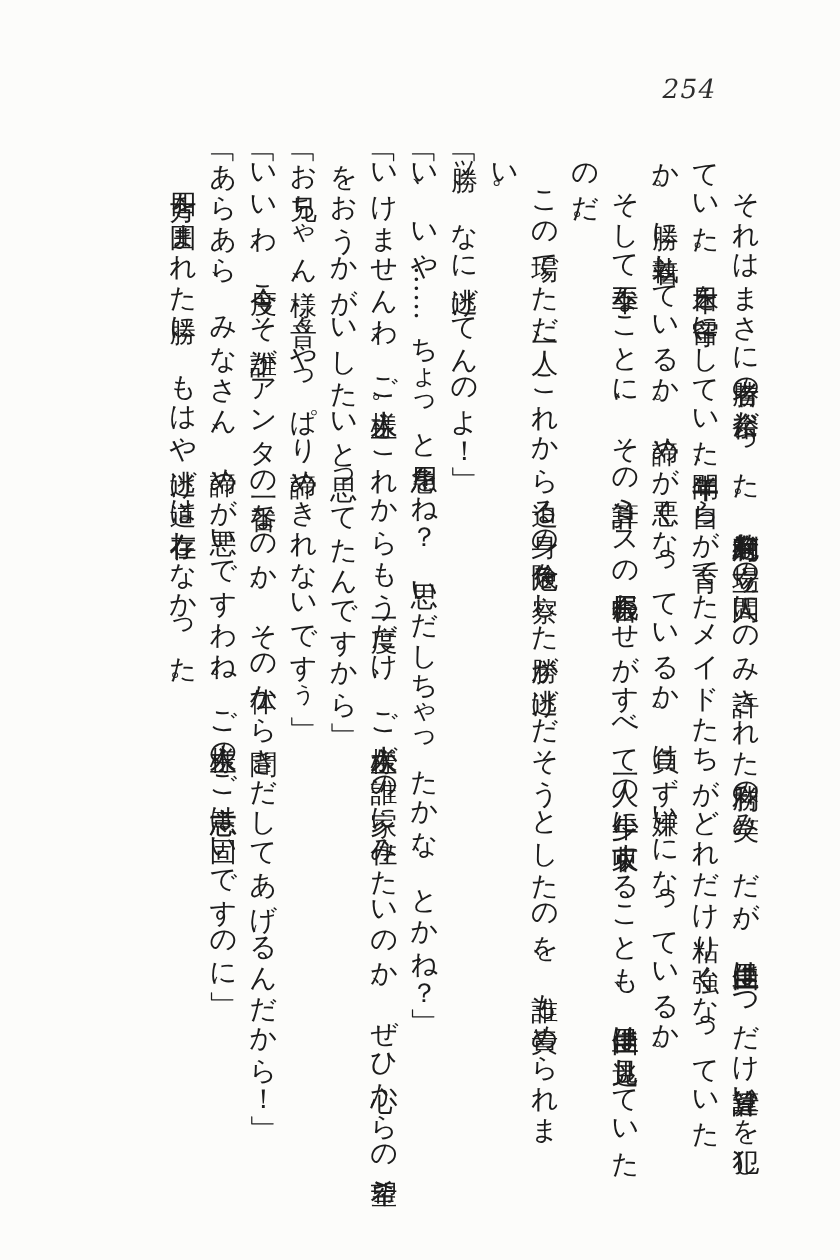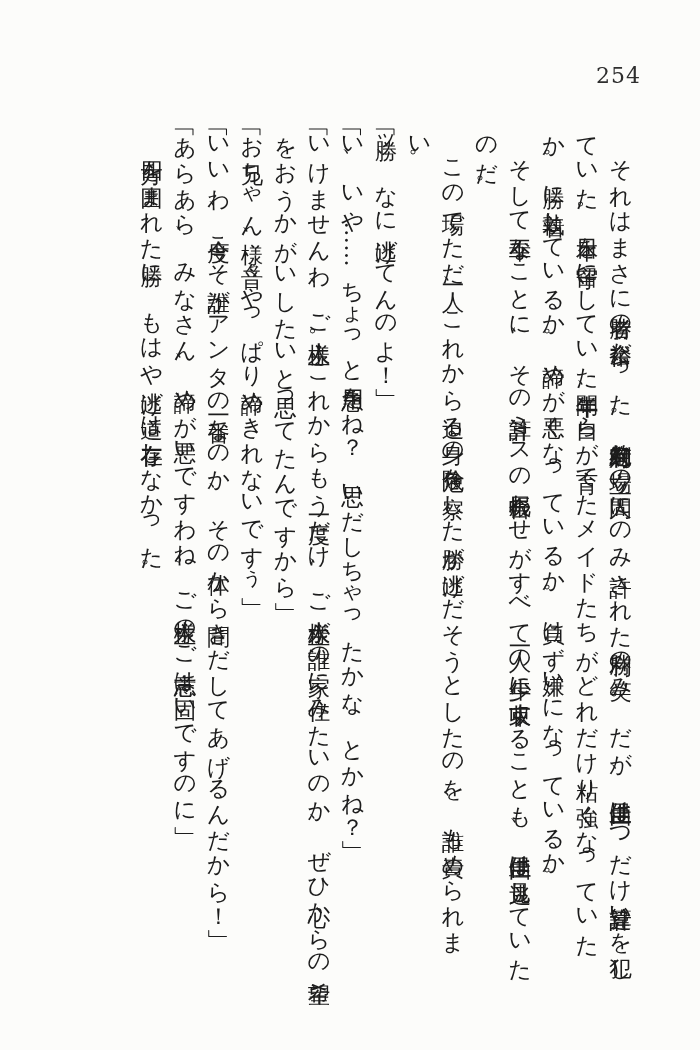--- a/index.html
+++ b/index.html
@@ -12,22 +12,23 @@
     width: 700px;
     height: 1050px;
     margin: 0 auto;
     background: #fcfcfa;
     overflow: hidden;
     font-family: "DejaVu Serif", "Liberation Serif", serif;
   }
   .page-number {
     position: absolute;
     top: 63px;
-    left: 596px;
+    left: 552px;
     font-size: 22px;
+    font-style: italic;
     letter-spacing: 1px;
     color: #2e2e2e;
     font-family: "DejaVu Serif", "Liberation Serif", serif;
   }
   .text-block {
     position: absolute;
     top: 121px;
     right: 63px;
     width: 570px;
     height: 858px;

